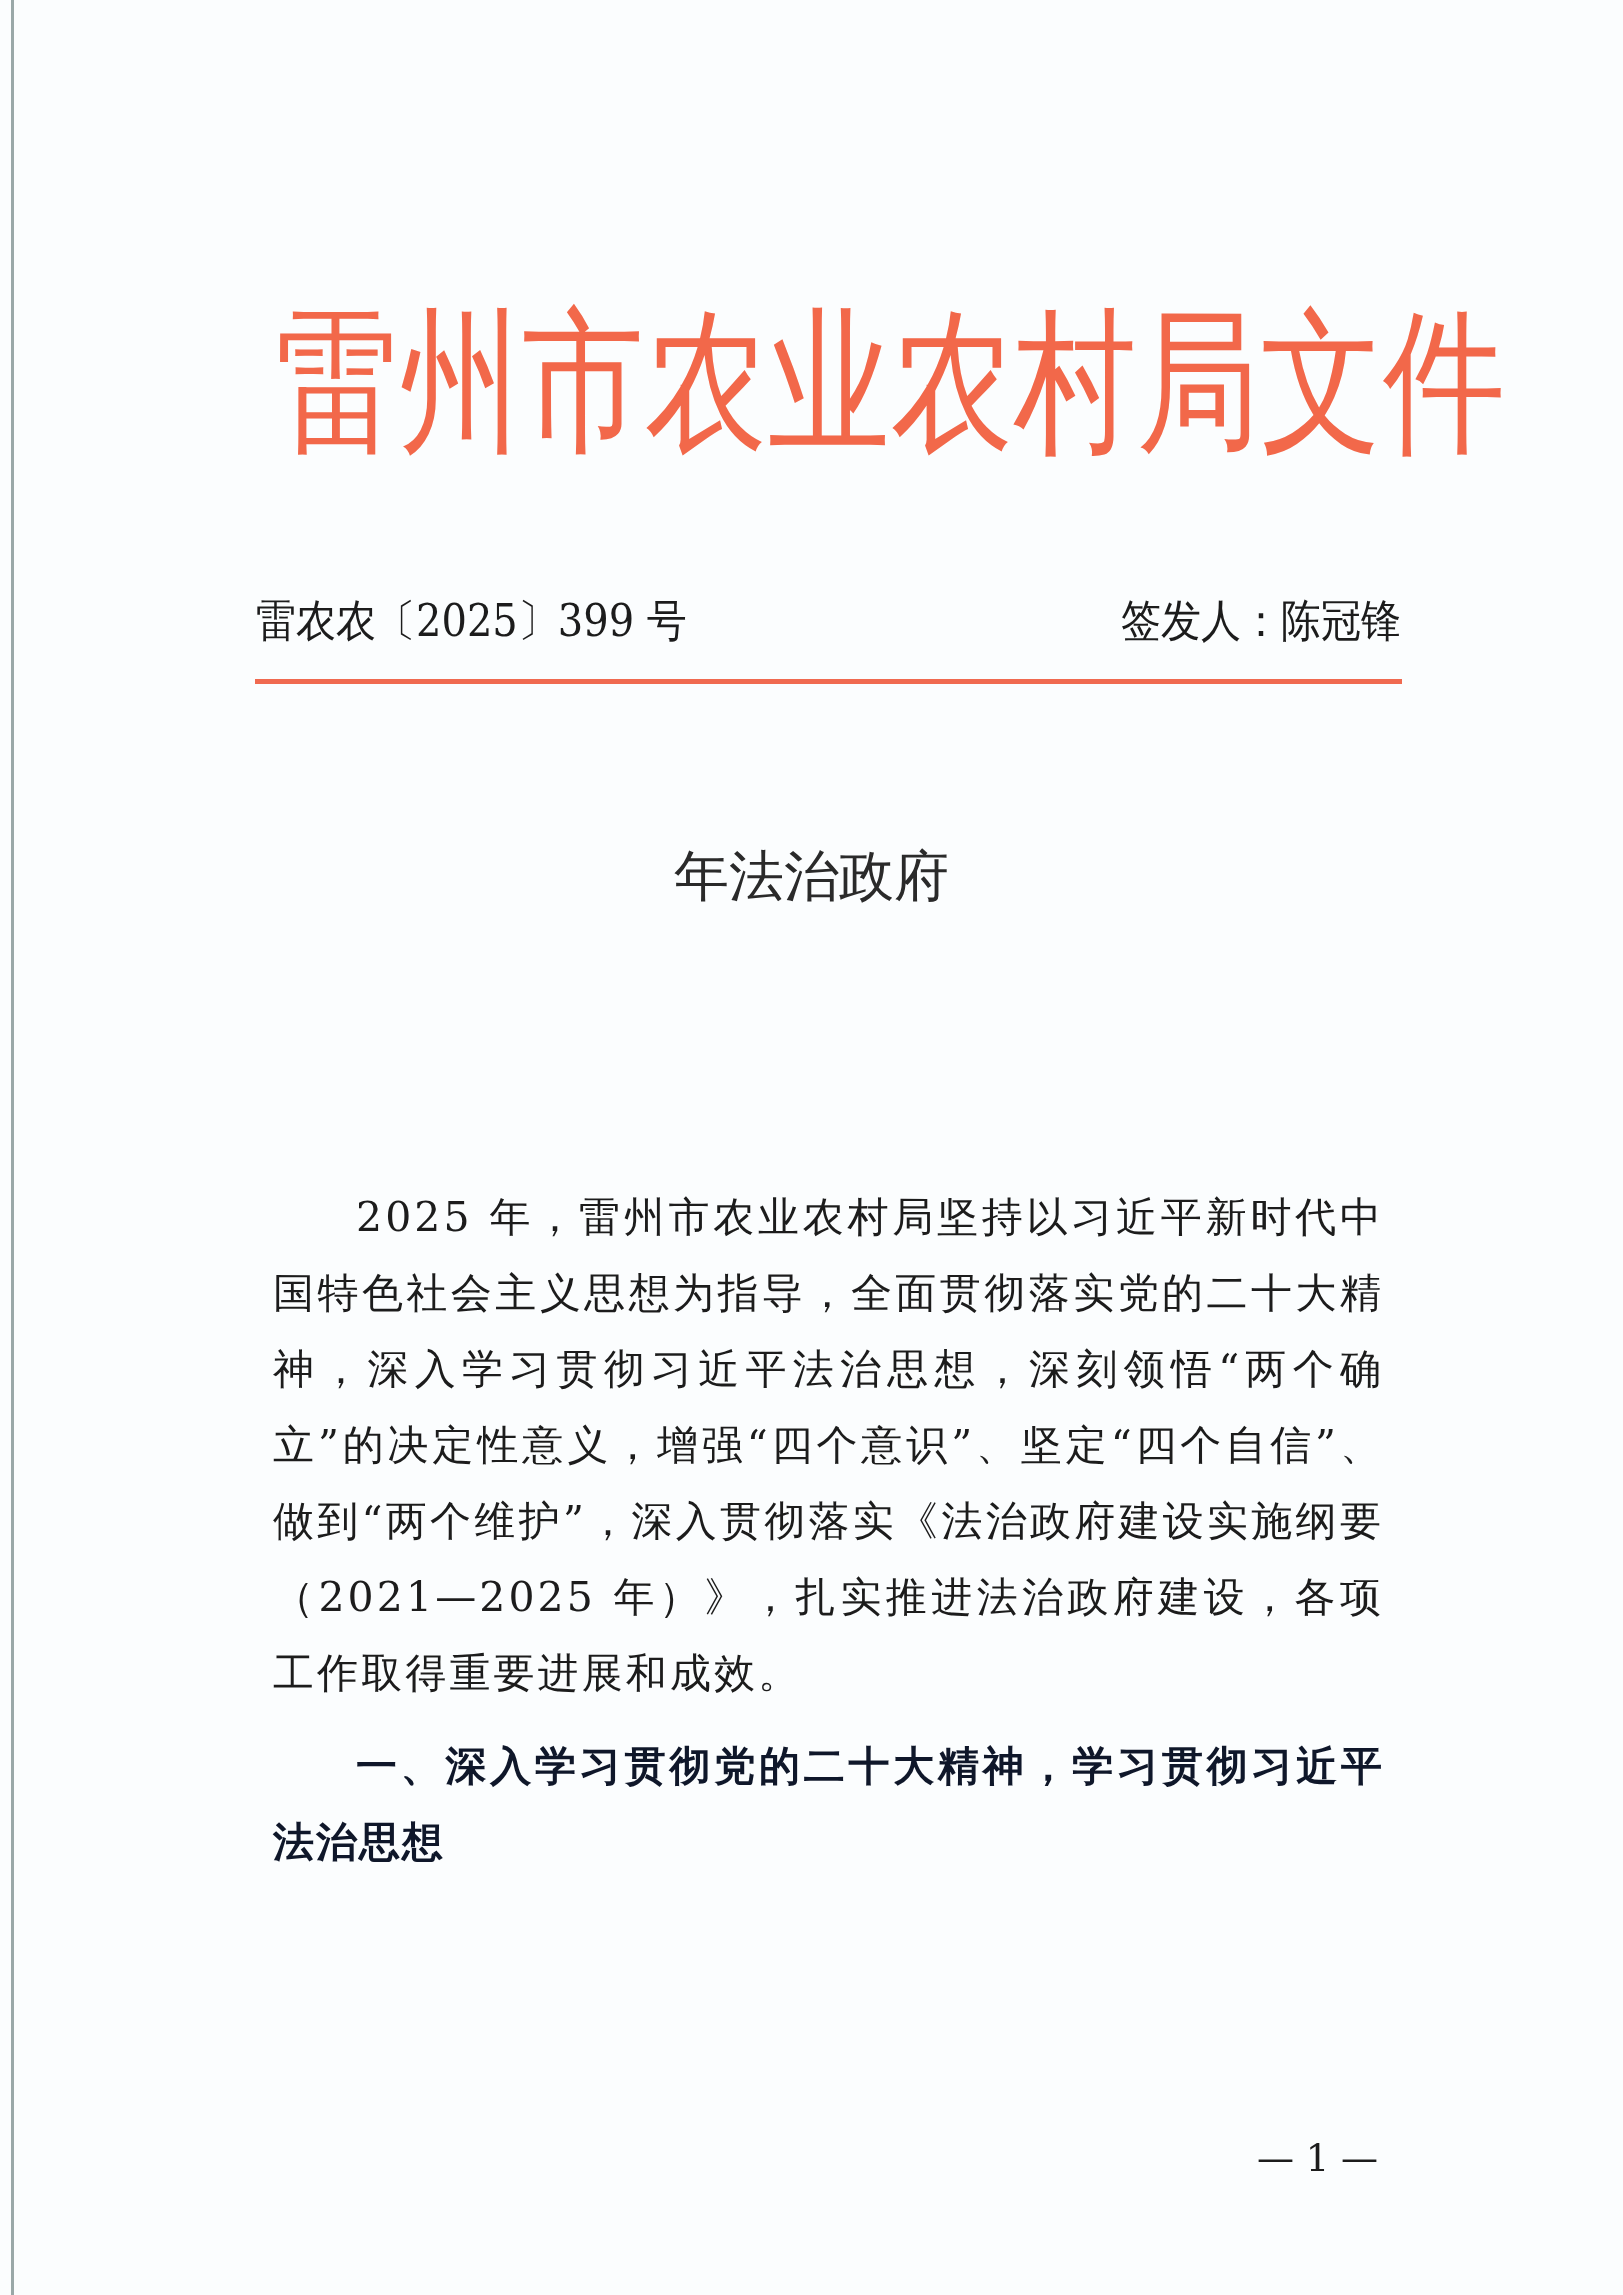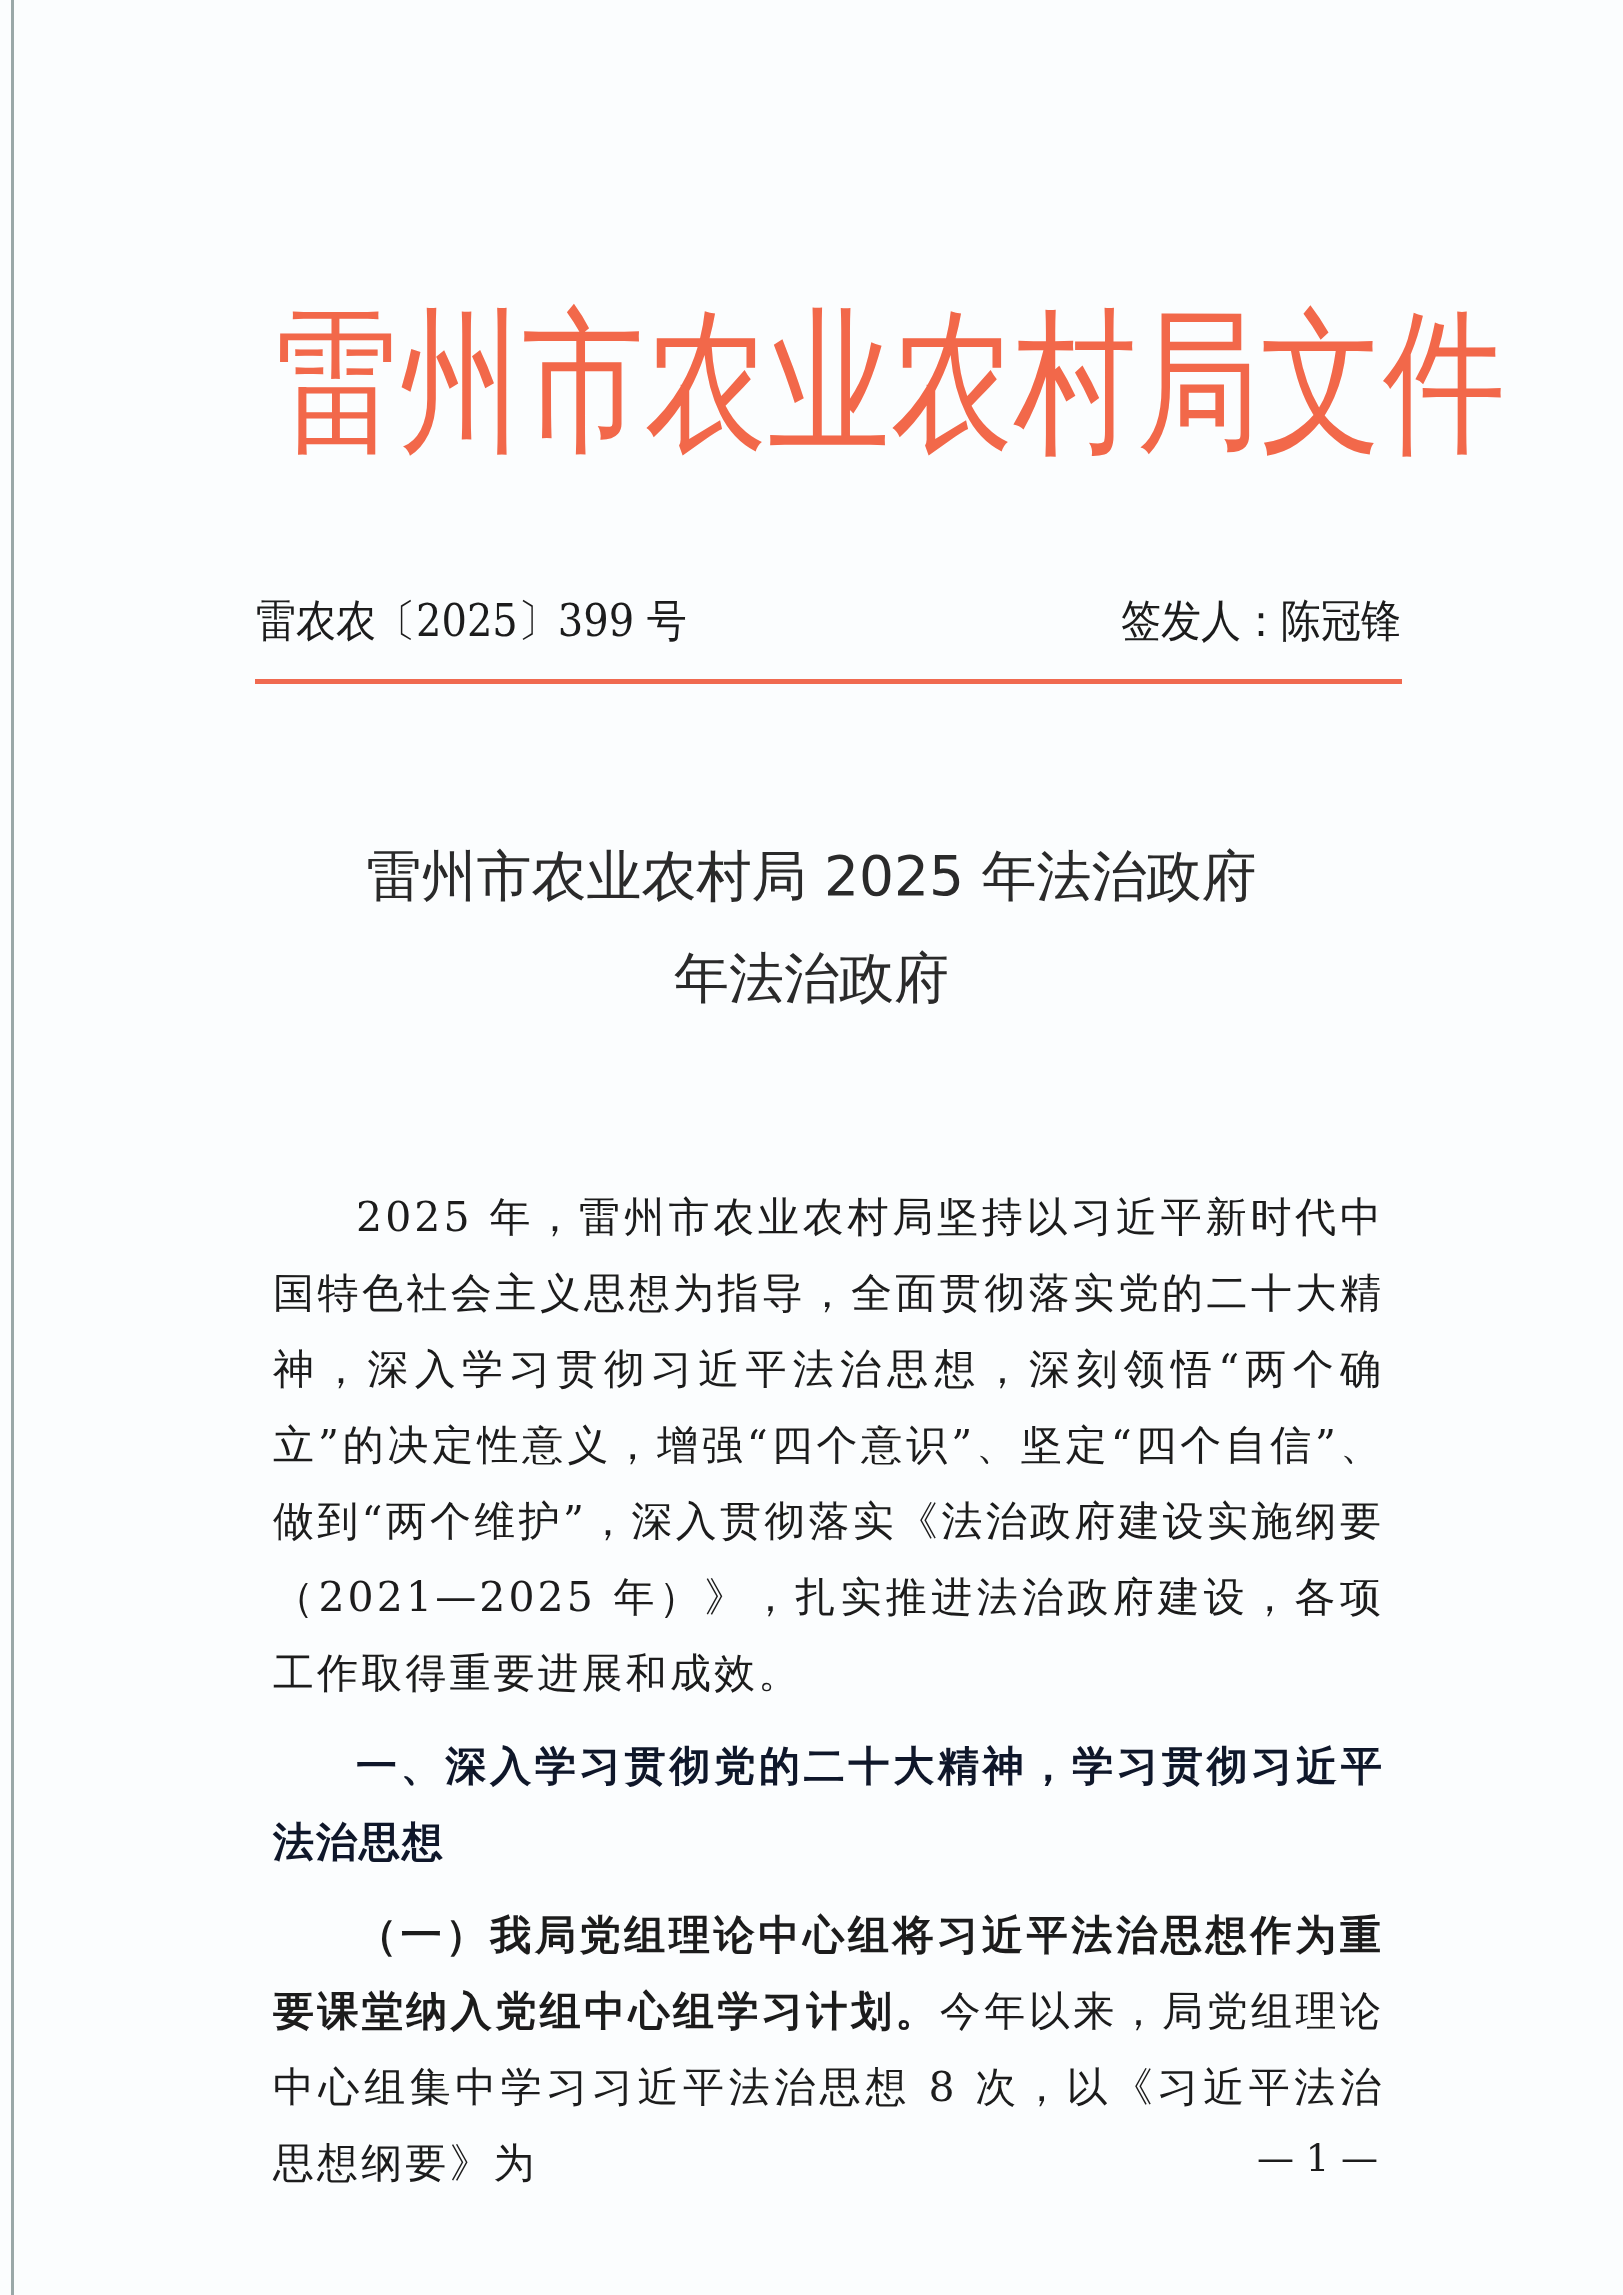--- a/index.html
+++ b/index.html
@@ -102,26 +102,24 @@
   <div class="header-title">雷州市农业农村局文件</div>
 
   <div class="doc-meta">
     <span>雷农农〔2025〕399 号</span>
     <span>签发人：陈冠锋</span>
   </div>
 
   <div class="red-rule"></div>
 
   <div class="report-title">
-    <div>雷州市农业农村局 2025 年法治政府</div>
     <div>年法治政府</div>
   </div>
 
   <div class="body">
     <p class="indent">2025 年，雷州市农业农村局坚持以习近平新时代中国特色社会主义思想为指导，全面贯彻落实党的二十大精神，深入学习贯彻习近平法治思想，深刻领悟“两个确立”的决定性意义，增强“四个意识”、坚定“四个自信”、做到“两个维护”，深入贯彻落实《法治政府建设实施纲要（2021—2025 年）》，扎实推进法治政府建设，各项工作取得重要进展和成效。</p>
     <p class="indent h1">一、深入学习贯彻党的二十大精神，学习贯彻习近平法治思想</p>
-    <p class="indent"><span class="h2-bold">（一）我局党组理论中心组将习近平法治思想作为重要课堂纳入党组中心组学习计划。</span><span>今年以来，局党组理论中心组集中学习习近平法治思想 8 次，以《习近平法治思想纲要》为</span></p>
   </div>
 
   <div class="page-num">— 1 —</div>
 
 </div>
 
 
 </body></html>

